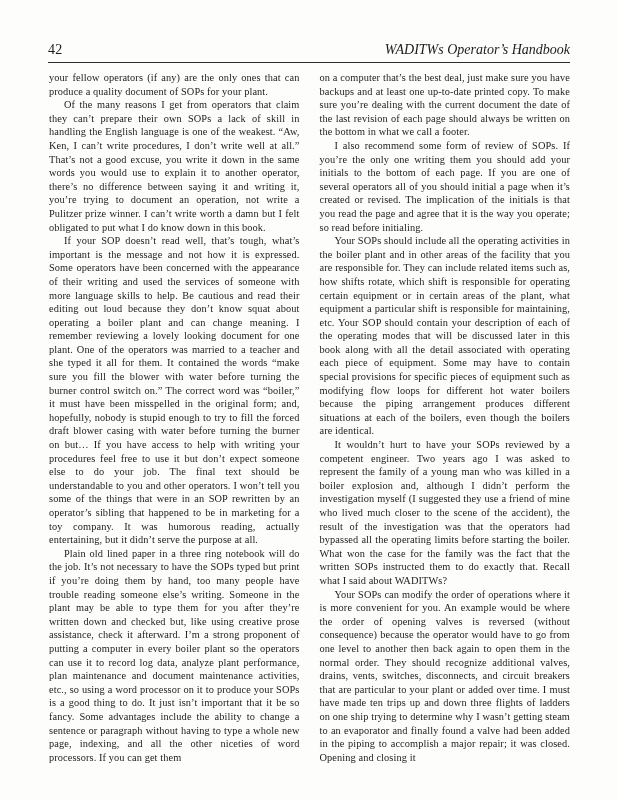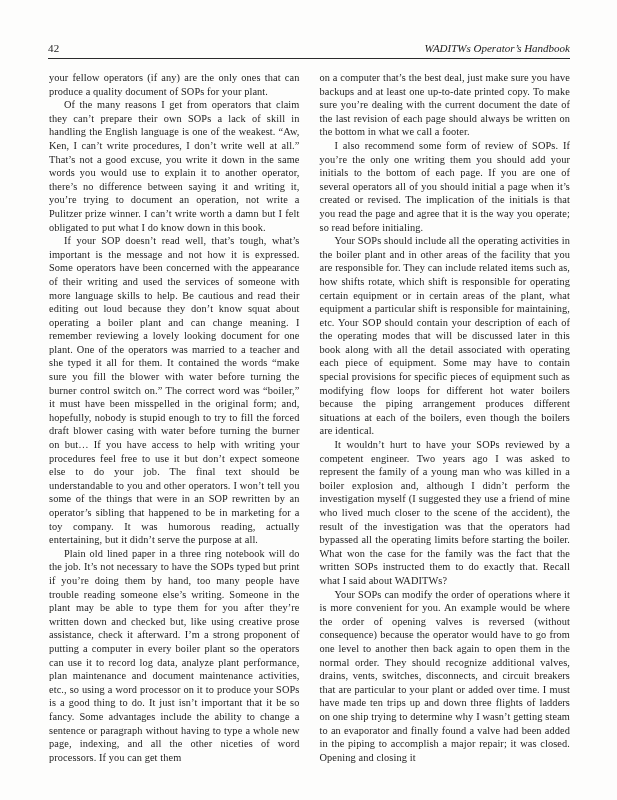--- a/index.html
+++ b/index.html
@@ -14,21 +14,21 @@
     background: #fdfdfc;
     color: #1c1c1c;
     overflow: hidden;
   }
   .running-head {
     position: absolute;
     top: 42px; left: 48px; right: 47px;
     display: flex;
     justify-content: space-between;
     align-items: baseline;
-    font-size: 11px;
+    font-size: 14px;
     padding-bottom: 4px;
     border-bottom: 1.2px solid #2b2b2b;
   }
   .page-number { font-style: normal; letter-spacing: 0.3px; }
   .book-title  { font-style: italic; }
   .body-text {
     position: absolute;
     top: 71px; left: 49px; right: 47px;
     height: 712px;
     display: flex;

